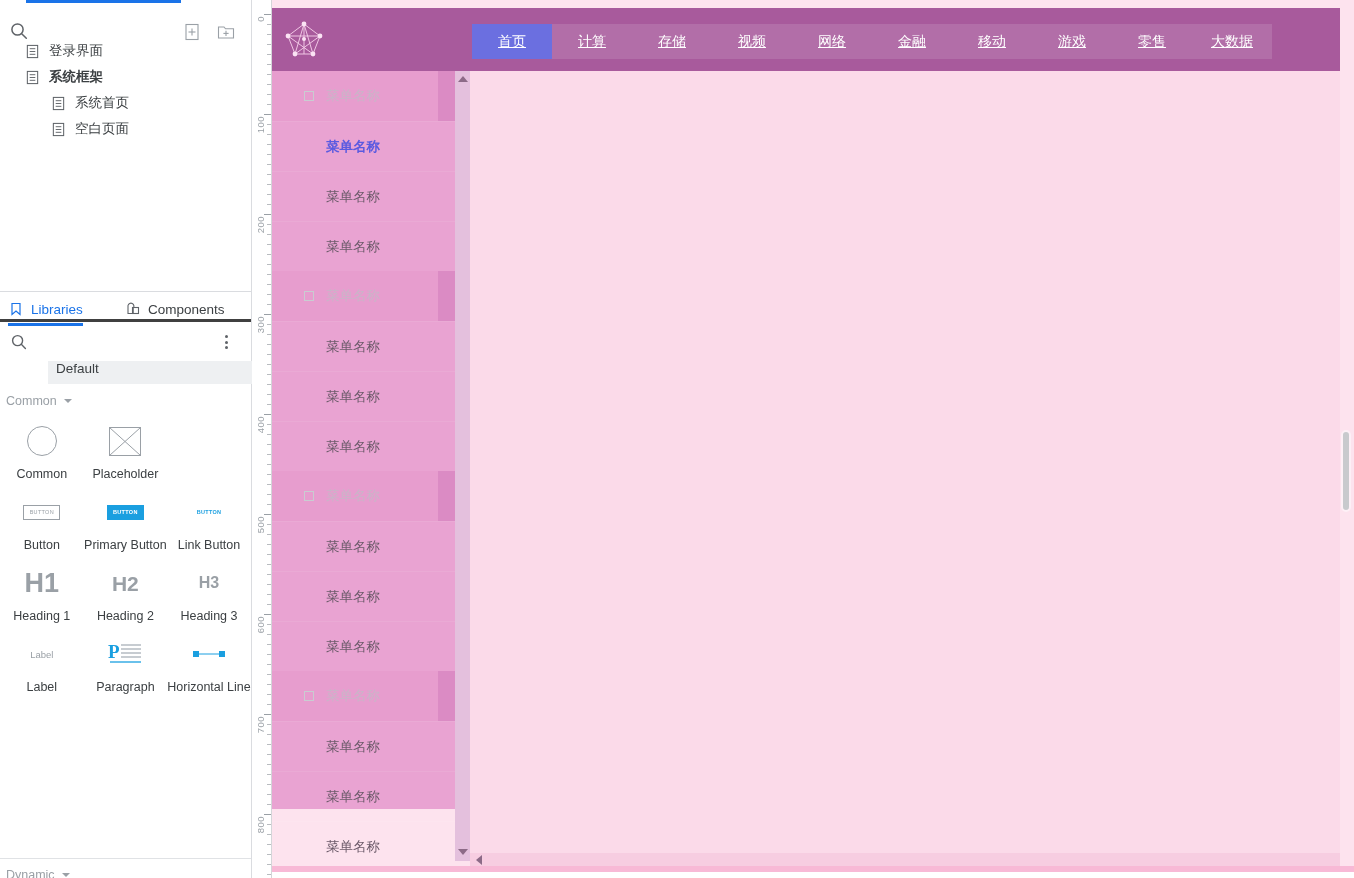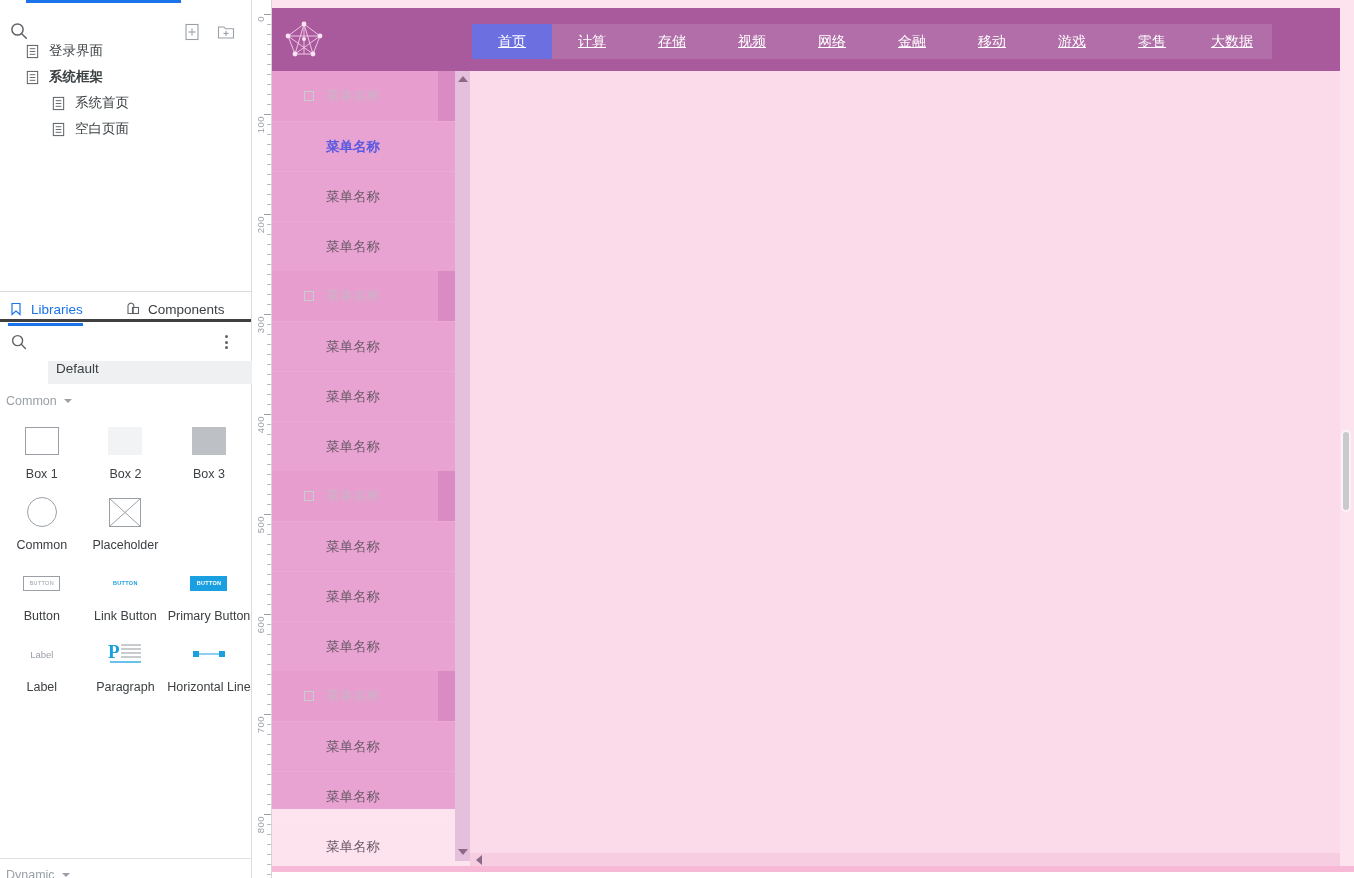--- a/index.html
+++ b/index.html
@@ -355,40 +355,20 @@
           </svg>
       </span>
     </div>
 
     <div class="sec-head" id="sec-common">
       <span>Common</span>
       <span class="caret"></span>
     </div>
 
     <div class="wgrid">
-      <div class="wrow">
-        <div class="wcell">
-          <div class="wthumb">
-              <div class="box1"></div>
-            </div>
-          <div class="wlabel">Box 1</div>
-        </div>
-        <div class="wcell">
-          <div class="wthumb">
-              <div class="box2"></div>
-            </div>
-          <div class="wlabel">Box 2</div>
-        </div>
-        <div class="wcell">
-          <div class="wthumb">
-              <div class="box3"></div>
-            </div>
-          <div class="wlabel">Box 3</div>
-        </div>
-      </div>
 
       <div class="wrow">
         <div class="wcell">
           <div class="wthumb">
               <div class="ellipse"></div>
             </div>
           <div class="wlabel">Common</div>
         </div>
         <div class="wcell">
           <div class="wthumb">
@@ -404,32 +384,52 @@
 
       <div class="wrow">
         <div class="wcell">
           <div class="wthumb">
             <div class="btn-out">BUTTON</div>
           </div>
           <div class="wlabel">Button</div>
         </div>
         <div class="wcell">
           <div class="wthumb">
+            <div class="btn-pri">BUTTON</div>
+          </div>
+          <div class="wlabel">Primary Button</div>
+        </div>
+        <div class="wcell">
+          <div class="wthumb">
             <div class="btn-link">BUTTON</div>
           </div>
           <div class="wlabel">Link Button</div>
         </div>
-        <div class="wcell">
-          <div class="wthumb">
-            <div class="btn-pri">BUTTON</div>
-          </div>
-          <div class="wlabel">Primary Button</div>
-        </div>
-      </div>
-
+      </div>
+
+      <div class="wrow">
+        <div class="wcell">
+          <div class="wthumb">
+            <div class="h1t">H1</div>
+          </div>
+          <div class="wlabel">Heading 1</div>
+        </div>
+        <div class="wcell">
+          <div class="wthumb">
+            <div class="h2t">H2</div>
+          </div>
+          <div class="wlabel">Heading 2</div>
+        </div>
+        <div class="wcell">
+          <div class="wthumb">
+            <div class="h3t">H3</div>
+          </div>
+          <div class="wlabel">Heading 3</div>
+        </div>
+      </div>
 
       <div class="wrow">
         <div class="wcell">
           <div class="wthumb">
             <div class="lbl-t">Label</div>
           </div>
           <div class="wlabel">Label</div>
         </div>
         <div class="wcell">
           <div class="wthumb">

